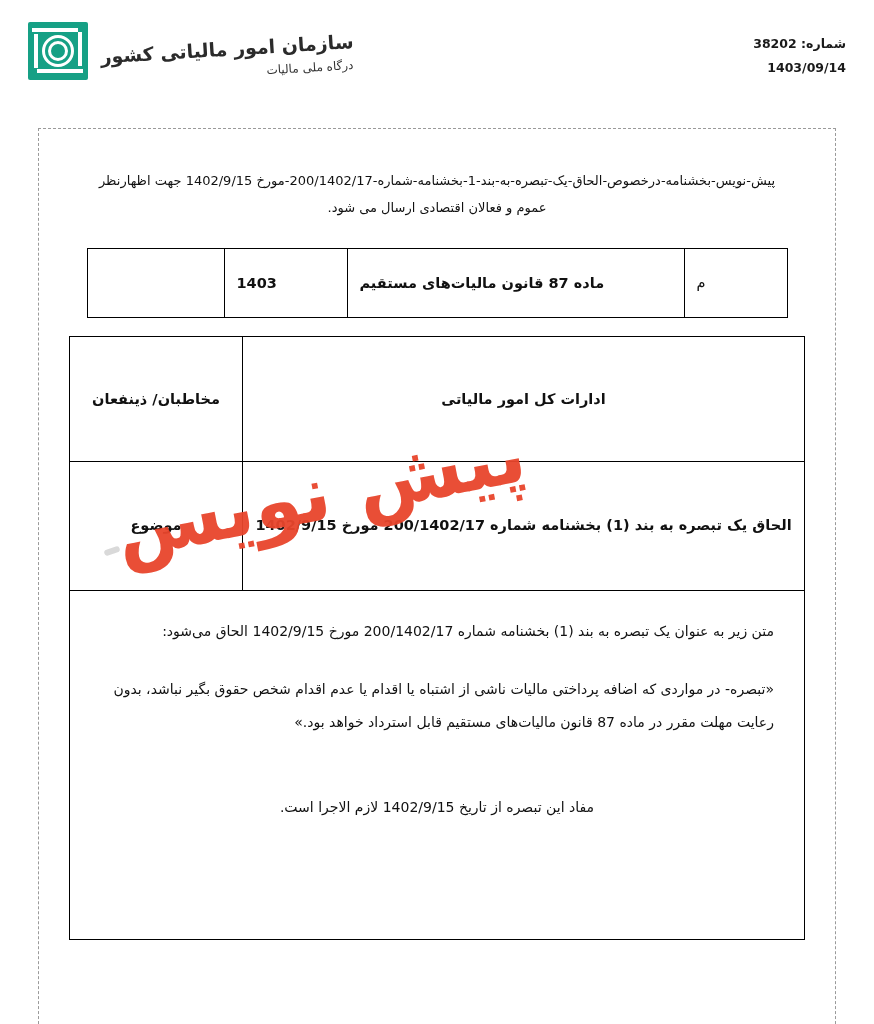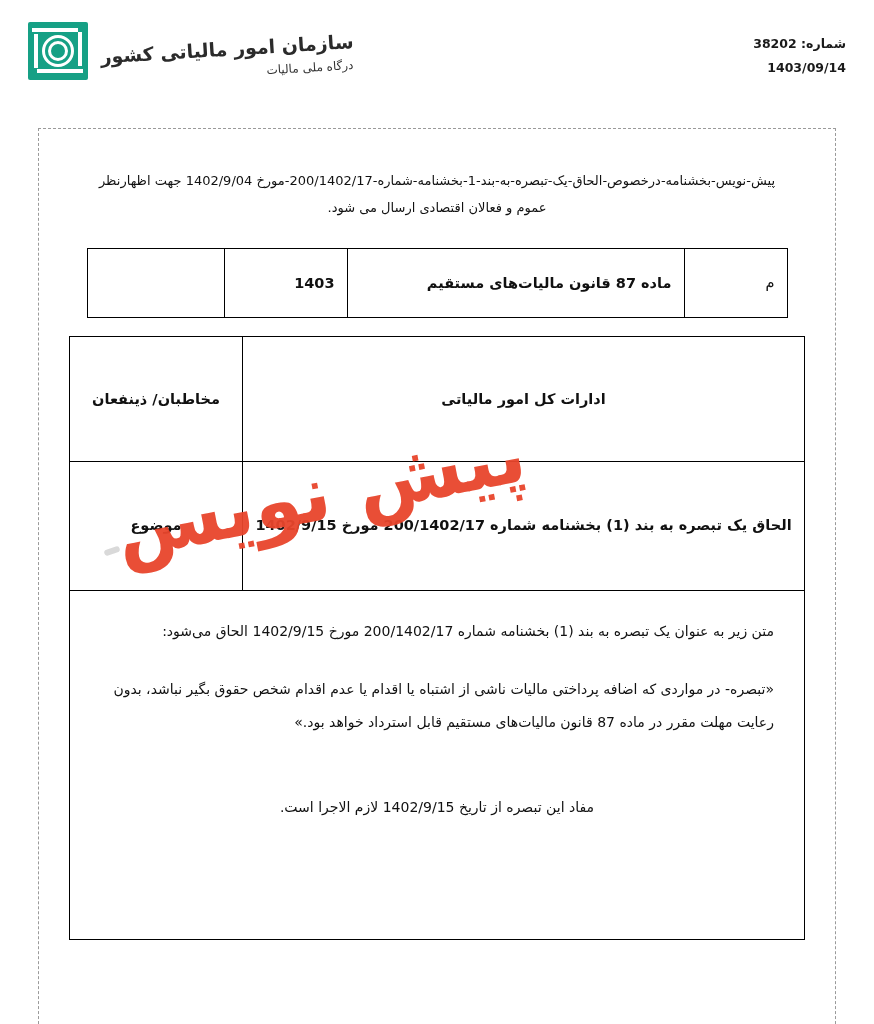--- a/index.html
+++ b/index.html
@@ -136,21 +136,21 @@
     border: 1px solid #000;
     padding: 10px 12px;
     vertical-align: middle;
     font-size: 14.5px;
   }
 
   .top-table {
     margin: 26px auto 0 auto;
     width: 610px;
   }
-  .top-table td { height: 48px; text-align: right; margin-left: 40px; }
+  .top-table td { height: 48px; text-align: left; margin-left: 40px; }
   .tt-c1 { width: 78px; }          
   .tt-c2 { width: 312px; font-weight: bold; }
   .tt-c3 { width: 98px; font-weight: bold; }
   .tt-c4 { width: 112px; }
 
   .main-table {
     margin: 18px auto 0 auto;
     width: 736px;
   }
   .main-table td {
@@ -222,21 +222,21 @@
         <span class="bar b4"></span>
         <span class="ring r1"></span>
         <span class="ring r2"></span>
       </div>
     </div>
   </div>
 
   <div class="doc-frame">
 
 
-    <div class="doc-intro">پیش-نویس-بخشنامه-درخصوص-الحاق-یک-تبصره-به-بند-1-بخشنامه-شماره-200/1402/17-مورخ 1402/9/04 جهت اظهارنظر عموم و فعالان اقتصادی ارسال می شود.</div>
+    <div class="doc-intro">پیش-نویس-بخشنامه-درخصوص-الحاق-یک-تبصره-به-بند-1-بخشنامه-شماره-200/1402/17-مورخ 1402/9/15 جهت اظهارنظر عموم و فعالان اقتصادی ارسال می شود.</div>
 
     <table class="tbl top-table">
       <tbody>
           <tr>
         <td class="tt-c1">م</td>
         <td class="tt-c2">ماده 87 قانون مالیات‌های مستقیم</td>
         <td class="tt-c3">1403</td>
         <td class="tt-c4"></td>
       </tr>
     </tbody>

